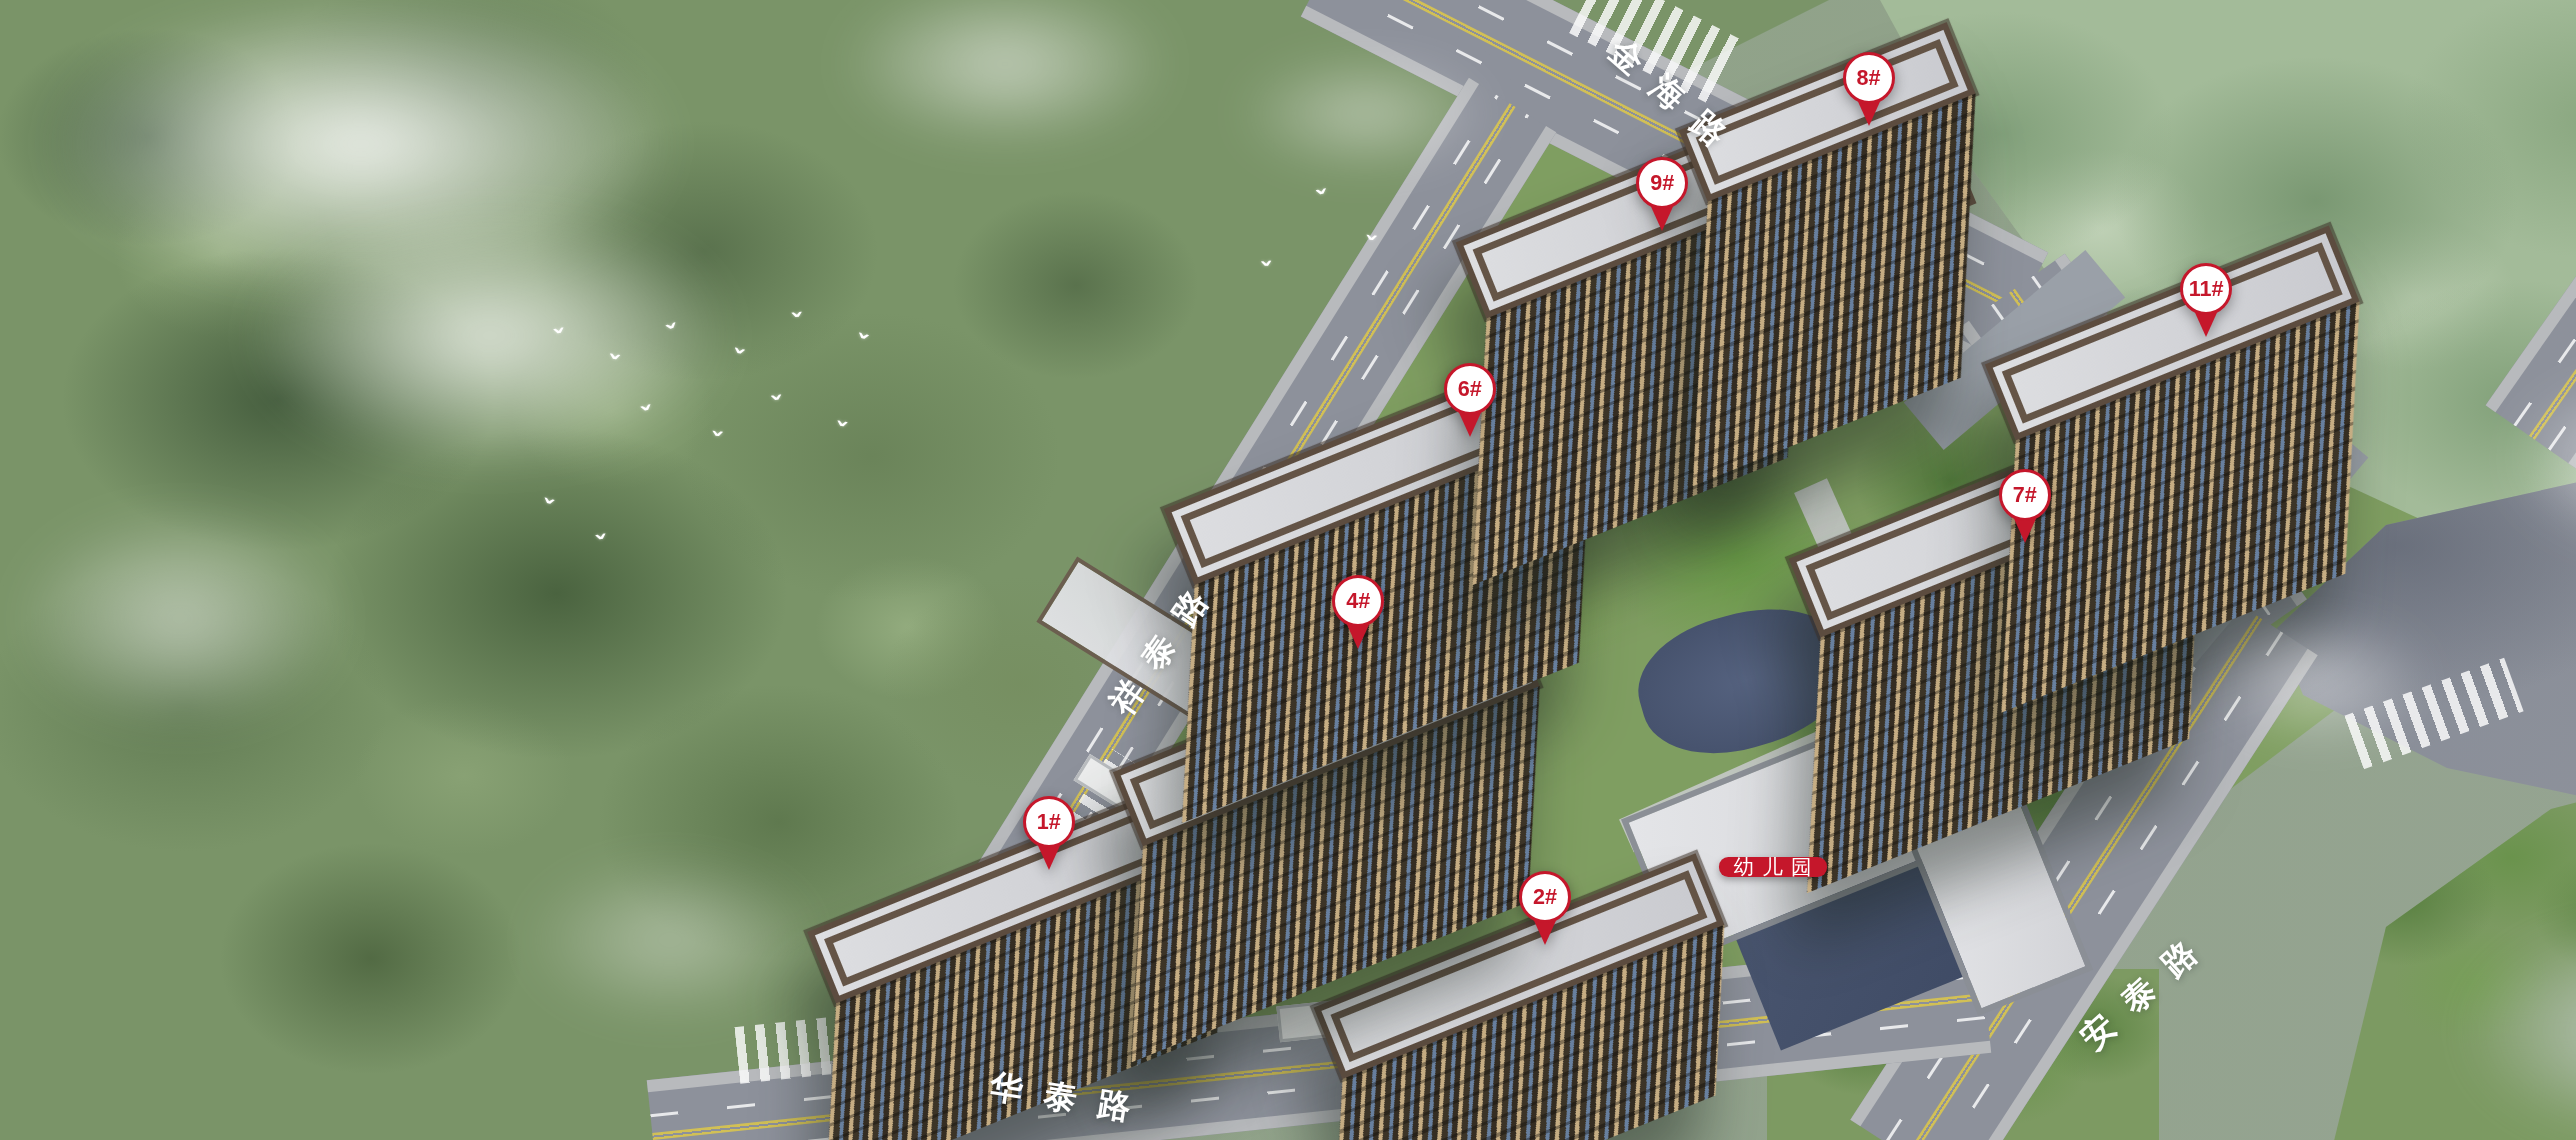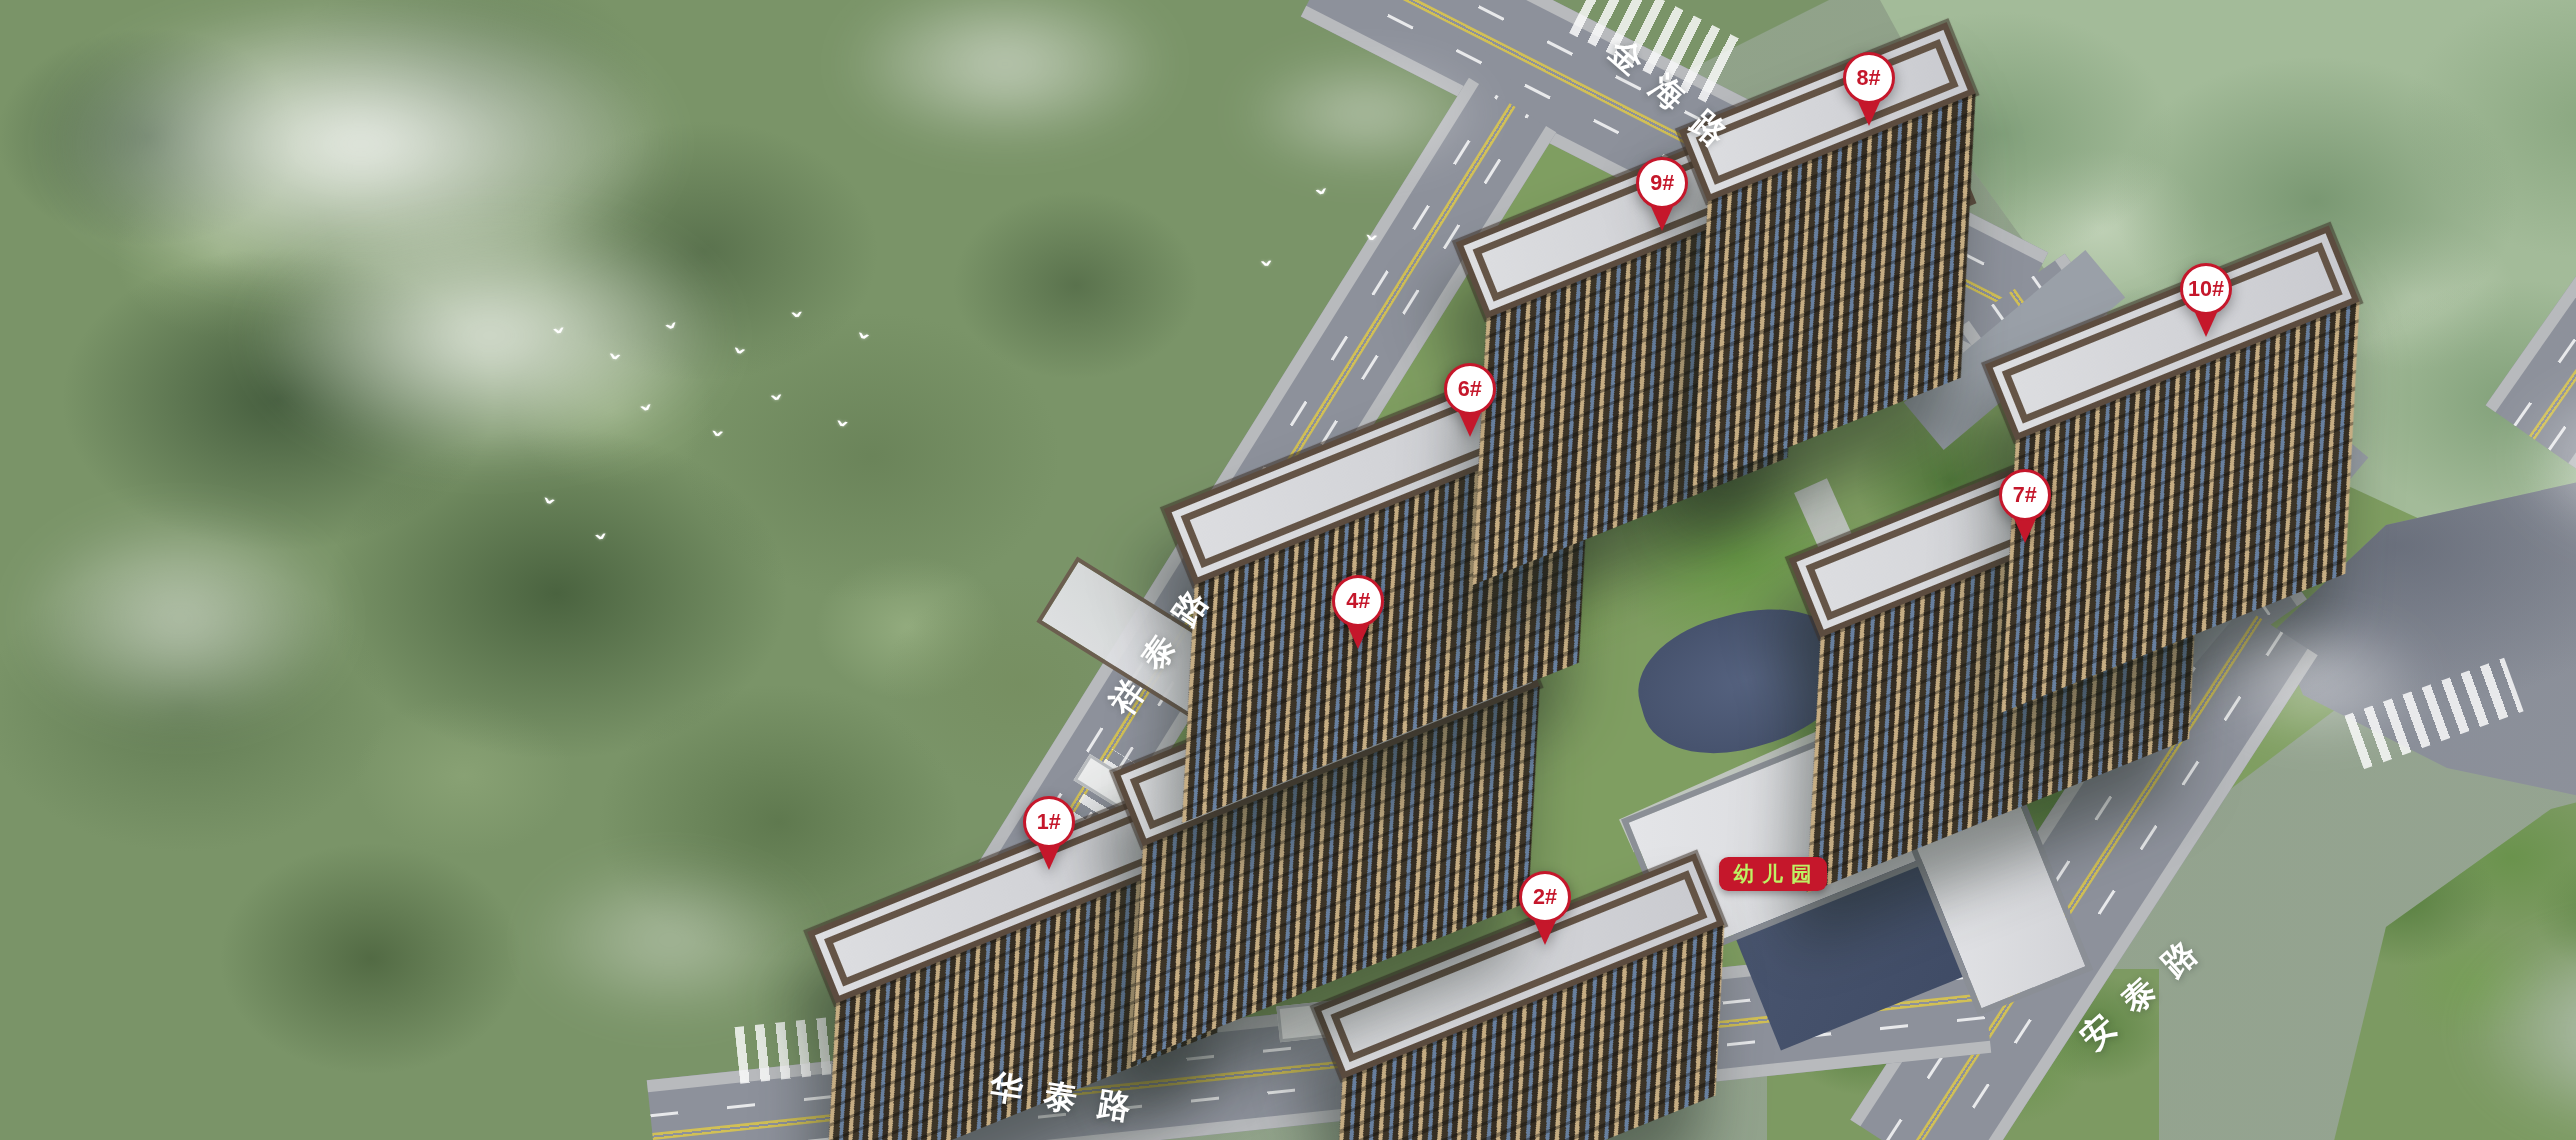--- a/index.html
+++ b/index.html
@@ -196,22 +196,22 @@
   .pin{position:absolute;width:52px;height:52px;margin:-26px 0 0 -26px;z-index:60;
     filter:drop-shadow(0 4.1px 6.2px rgba(0,0,0,.35));}
   .pin-tail{position:absolute;left:50%;top:43px;margin-left:-14px;width:0;height:0;
     border-left:14px solid transparent;border-right:14px solid transparent;border-top:31px solid var(--red);}
   .pin-circle{position:absolute;inset:0;background:#fff;border:3.6px solid var(--red);border-radius:50%;
     display:flex;align-items:center;justify-content:center;font-weight:bold;font-size:21.6px;color:var(--red);}
   .pin-1{left:37.6%;top:72.0%;} .pin-2{left:55.4%;top:78.6%;} .pin-4{left:48.7%;top:52.7%;}
   .pin-6{left:52.7%;top:34.1%;} .pin-7{left:72.6%;top:43.4%;} .pin-9{left:59.6%;top:16.0%;}
   .pin-11{left:67.0%;top:6.8%;} .pin-12{left:79.1%;top:25.3%;}
 
-  .badge{position:absolute;left:1719px;top:857px;min-width:101px;height:34px;z-index:60;
-    background:var(--red);border-radius:9.3px;color:#bef264;font-size:20.6px;font-weight:bold;
+  .badge{position:absolute;left:1719px;top:857px;min-width:101px;height:20px;z-index:60;
+    background:var(--red);border-radius:9.3px;color:#ffffff;font-size:20.6px;font-weight:normal;
     display:flex;align-items:center;justify-content:center;letter-spacing:8.2px;padding:0 7.2px 0 14.4px;
     box-shadow:0 3.1px 7.2px rgba(0,0,0,.3);}
 </style>
 </head>
 <body>
 
 <div class="stage">
 
   <div class="region forest-left"></div>
   <div class="region forest-topright"></div>
@@ -352,20 +352,20 @@
   </div>
   <div class="pin pin-11">
     <div class="pin-tail"></div>
     <div class="pin-circle">
         <span>8#</span>
       </div>
   </div>
   <div class="pin pin-12">
     <div class="pin-tail"></div>
     <div class="pin-circle">
-        <span>10#</span>
+        <span>11#</span>
       </div>
   </div>
 
   <div class="badge">幼儿园</div>
 
 </div>
 
 
 </body></html>

